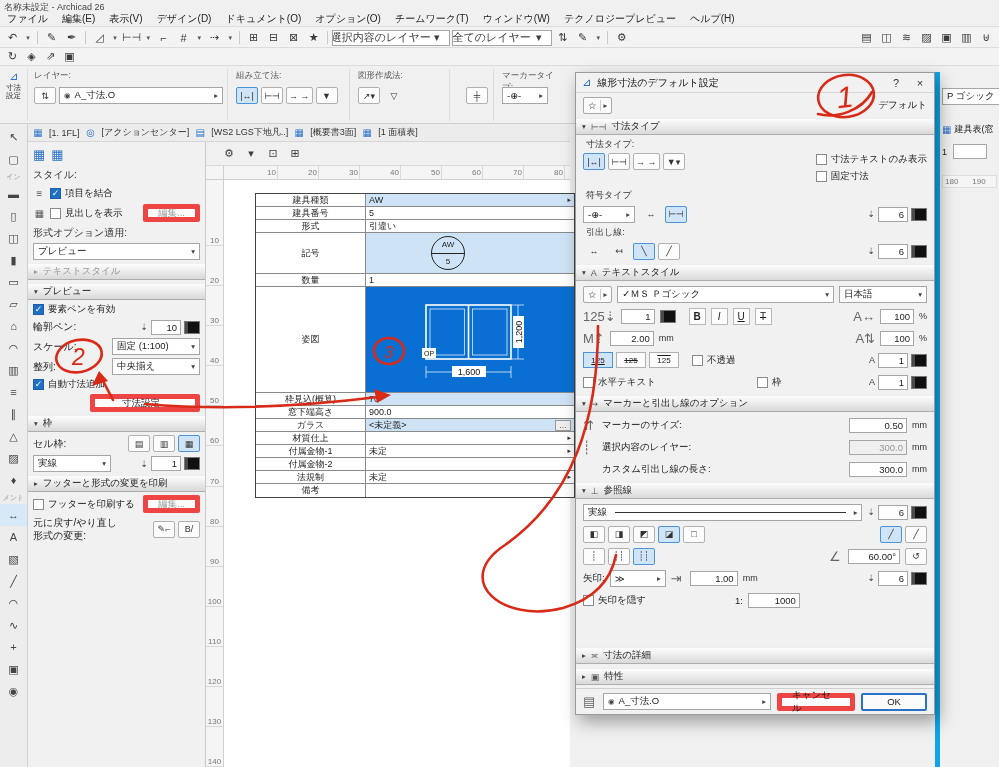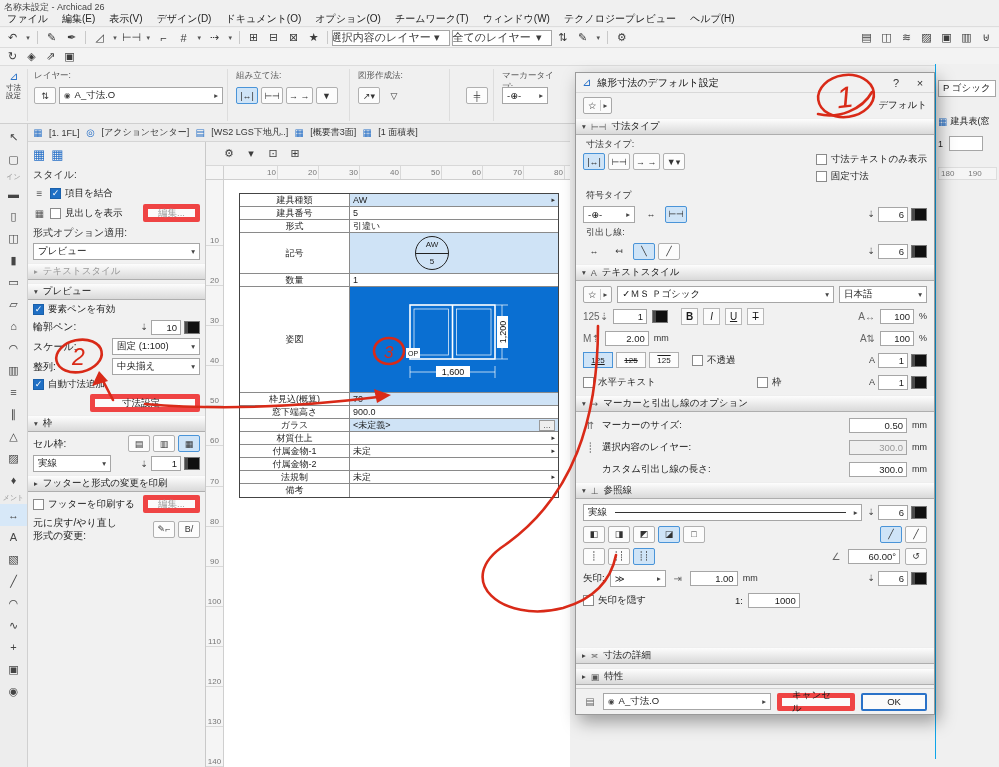--- a/index.html
+++ b/index.html
@@ -72,21 +72,21 @@
 .mini{font-size:10px;color:#555;min-width:13px;text-align:center}
 
 #subtb{left:206px;top:142px;width:364px;height:24px;background:#f0f0f0;border-bottom:1px solid #d8d8d8;display:flex;align-items:center;gap:4px;padding-left:14px}
 #subtb span{min-width:18px;height:16px;display:inline-flex;align-items:center;justify-content:center;font-size:11px;color:#3c3c3c}
 #corner{left:206px;top:166px;width:18px;height:14px;background:#f5f5f5;border-right:1px solid #cfcfcf;border-bottom:1px solid #cfcfcf}
 #hruler{left:224px;top:166px;width:346px;height:14px;background:#f5f5f5;border-bottom:1px solid #cfcfcf;display:flex;padding-left:13px;font-size:8px;color:#777;overflow:hidden}
 #hruler span{width:41px;display:flex;align-items:center;justify-content:flex-end;border-right:1px solid #d9d9d9;padding-right:1px}
 #vruler{left:206px;top:180px;width:18px;height:587px;background:#f5f5f5;border-right:1px solid #cfcfcf;display:flex;flex-direction:column;padding-top:26px;font-size:8px;color:#777;overflow:hidden}
 #vruler span{height:41px;width:100%;display:flex;align-items:flex-end;justify-content:center;border-bottom:1px solid #d9d9d9}
 #canvas{left:224px;top:180px;width:346px;height:587px;background:#fff}
-#schedule{position:absolute;left:15px;top:13px;width:320px;border:1px solid #444;font-size:9px;background:#fff}
+#schedule{position:absolute;left:31px;top:13px;width:320px;border:1px solid #444;font-size:9px;background:#fff}
 .srow{display:flex;height:13px;border-bottom:1px solid #8a8a8a}
 .srow:last-child{border-bottom:none}
 .sl{width:110px;border-right:1px solid #8a8a8a;display:flex;align-items:center;justify-content:center;background:#fff;white-space:nowrap}
 .sv{flex:1;display:flex;align-items:center;padding:0 3px;background:#fff;position:relative}
 .sv.bl{background:#cfe3f6}
 .sv.selblue{background:#0a6fd2;padding:0}
 .ra{margin-left:auto;font-size:7px;color:#333}
 .more{margin-left:auto;font-size:8px;border:1px solid #999;background:#eee;padding:0 3px;line-height:9px}
 .circle{width:34px;height:34px;border:1px solid #222;border-radius:50%;display:flex;flex-direction:column;margin-left:62px;background:transparent}
 .circle div{flex:1;display:flex;align-items:center;justify-content:center;font-size:8px}
@@ -99,33 +99,33 @@
 .dtb{margin-left:auto;width:16px;text-align:center;font-size:11px;color:#333}
 .dtb+.dtb{margin-left:2px}
 .dbody{flex:1;display:flex;flex-direction:column;gap:2px;padding:2px 7px;overflow:hidden}
 .dbody .sec{margin:1px -7px}
 .drow{display:flex;align-items:center;gap:5px;min-height:20px;font-size:9.5px}
 .dlabel{font-size:9px;color:#333;margin-left:3px}
 .favbtn{display:inline-flex;align-items:center;gap:3px;border:1px solid #a8a8a8;background:#fbfbfb;height:17px;padding:0 4px;border-radius:2px}
 .favsep{width:1px;height:11px;background:#ccc}
 .def{font-size:9.5px;color:#222}
 .cbcol{display:flex;flex-direction:column;gap:4px;margin-left:auto;align-items:flex-start}
-.rowic{font-size:10px;color:#666;min-width:14px;text-align:center}
+.rowic{font-size:13px;color:#666;min-width:14px;text-align:left}
 .unit{font-size:9px;color:#333}
 .chip{min-width:30px;height:16px;border:1px solid #b0b0b0;background:#fcfcfc;display:inline-flex;align-items:center;justify-content:center;font-size:8px}
 .chip.sel{background:#cfe4f7;border-color:#4a94d8}
 .chip.u{text-decoration:underline}
 .chip.mid{text-decoration:line-through}
 .chip.o{text-decoration:overline}
 .fmt{width:17px;height:17px;border:1px solid #b8b8b8;background:#fcfcfc;display:inline-flex;align-items:center;justify-content:center;font-size:10px}
 .fmt.i{font-style:italic}.fmt.u{text-decoration:underline}.fmt.s{text-decoration:line-through}
 .lineprev{flex:1;border-top:1px solid #333;margin:0 4px}
 .dfoot{height:26px;display:flex;align-items:center;gap:6px;padding:0 7px;border-top:1px solid #cfcfcf}
 
-#rs{left:935px;top:64px;width:64px;height:695px;background:#f0f0f0;border-left:1px solid #0ea5e9;padding:2px;z-index:1}
+#rs{left:935px;top:72px;width:64px;height:695px;background:#f0f0f0;border-left:5px solid #0ea5e9;padding:2px;z-index:1}
 .rsrow{display:flex;align-items:center;gap:3px;font-size:9px;color:#222;white-space:nowrap;overflow:hidden}
 .rsruler{display:flex;gap:14px;background:#f5f5f5;border:1px solid #ddd;font-size:8px;color:#777;padding:1px 2px;margin-top:16px}
 #rs .tic{color:#2a72c8;font-size:10px}
 
 #anno{left:0;top:0;z-index:99;pointer-events:none}
 </style>
 </head>
 <body>
 
 <div id="app">

